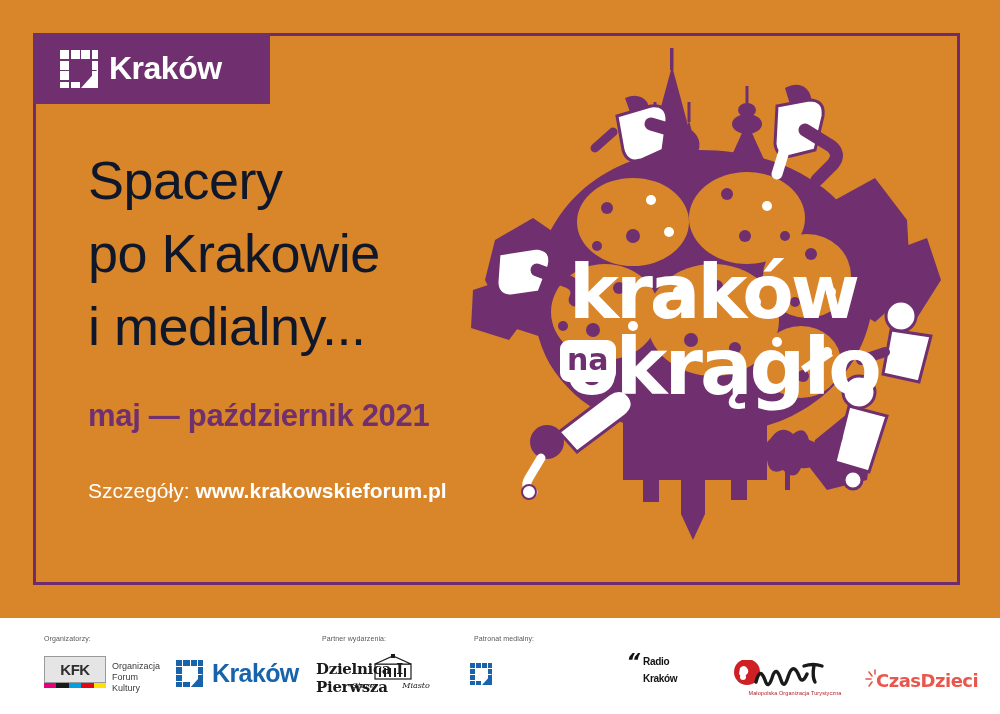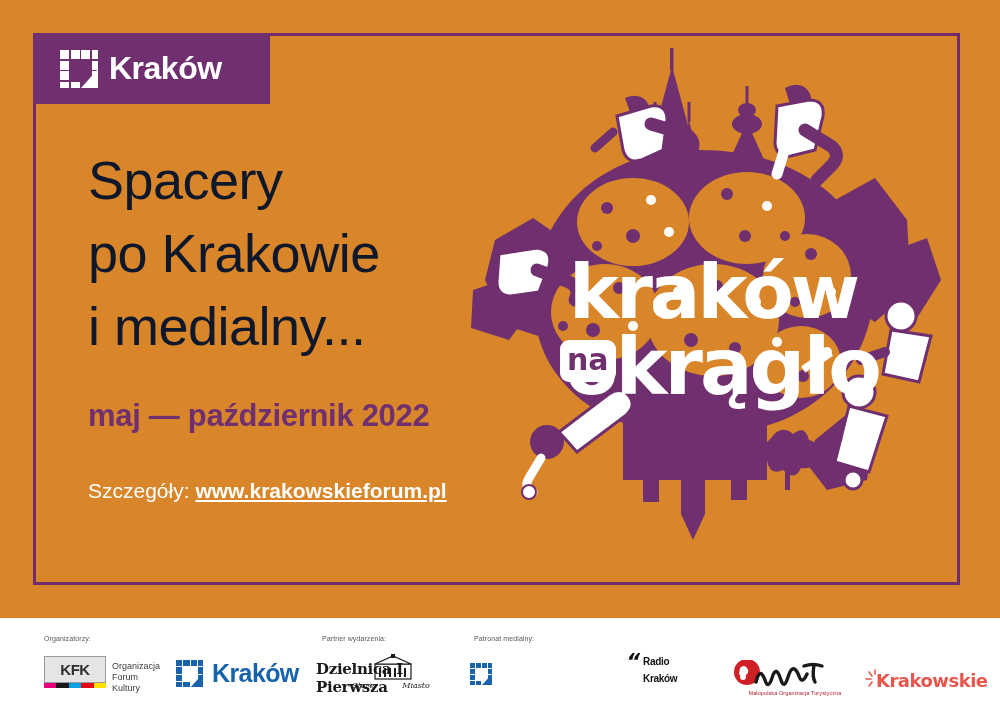--- a/index.html
+++ b/index.html
@@ -46,21 +46,21 @@
   .headline div{white-space:nowrap;}
 
   .dates{
     position:absolute;left:88px;top:398px;
     color:#70306f;font-size:31px;font-weight:700;letter-spacing:-0.3px;
   }
   .details{
     position:absolute;left:88px;top:479px;
     color:#ffffff;font-size:21px;font-weight:400;
   }
-  .details b{font-weight:700;text-decoration:underline;}
+  .details b{font-weight:700;}
 
   
   .band{
     position:absolute;left:33px;top:552px;width:927px;height:33px;
     background:#70306f;display:flex;align-items:center;justify-content:center;
   }
   .band span{
     color:#ffffff;font-size:12.5px;font-weight:700;letter-spacing:0.35px;
   }
 
@@ -190,21 +190,21 @@
       </div>
       <div class="wordmark">Kraków</div>
     </div>
 
     <div class="headline">
       <div>Spacery</div>
       <div>po Krakowie</div>
       <div>i medialny...</div>
     </div>
 
-    <div class="dates">maj — październik 2022</div>
+    <div class="dates">maj — październik 2021</div>
 
     <div class="details">
       <span>Szczegóły: </span><b>www.krakowskieforum.pl</b>
     </div>
 
     <div class="art">
       <svg viewBox="0 0 490 520" xmlns="http://www.w3.org/2000/svg">
         <defs>
           <clipPath id="clipOrangeBlob">
             <path d="M245 120
@@ -457,17 +457,17 @@
     <div class="slot" style="left:864px;top:48px;">
       <div class="czas">
         <svg width="18" height="22" viewBox="0 0 18 22">
           <g stroke="#e8564c" stroke-width="1.6" stroke-linecap="round">
             <line x1="2" y1="11" x2="7" y2="11"></line>
             <line x1="5" y1="4" x2="8" y2="8"></line>
             <line x1="5" y1="18" x2="8" y2="14"></line>
             <line x1="11" y1="2" x2="11" y2="6"></line>
           </g>
         </svg>
-        <div class="t">Krakowskie</div>
+        <div class="t">CzasDzieci</div>
       </div>
     </div>
   </div>
 </div>
 
 </body></html>

